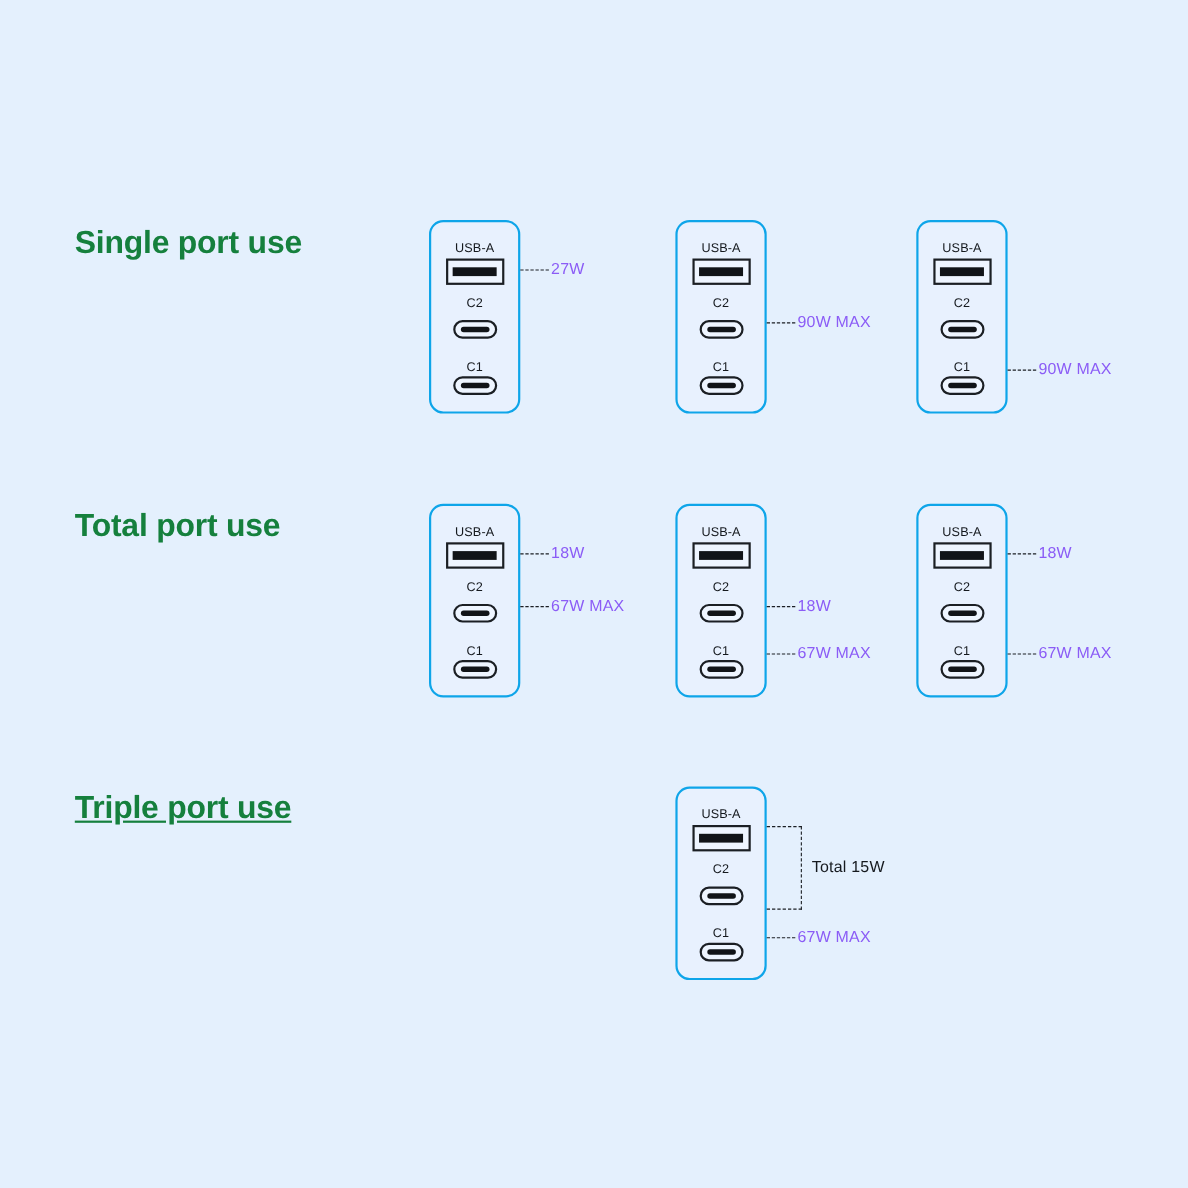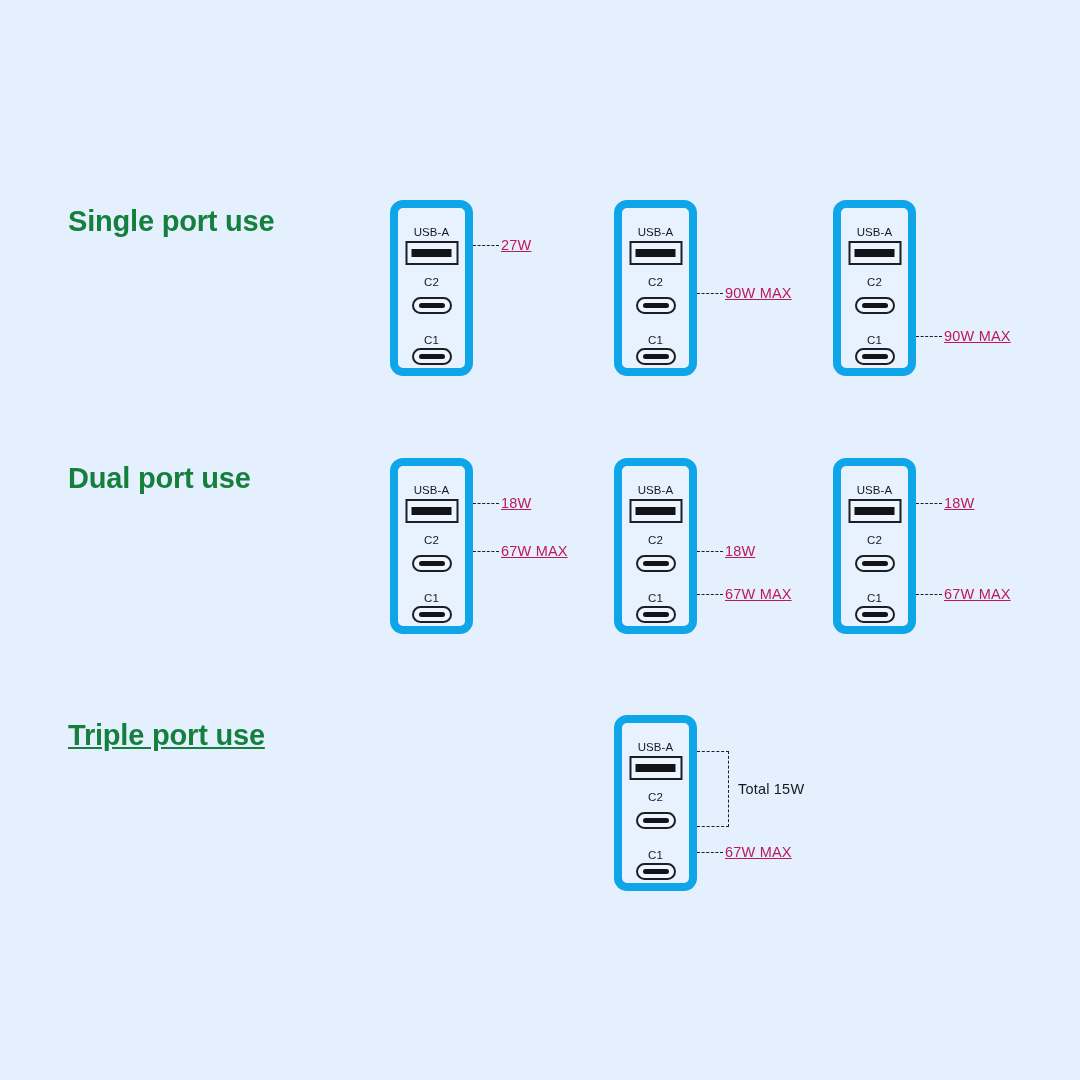--- a/index.html
+++ b/index.html
@@ -33,21 +33,21 @@
   }
   .row-1 .section-title { top: 205px; }
   .row-2 .section-title { top: 462px; }
   .row-3 .section-title { top: 719px; text-decoration: underline; }
 
   
   .charger {
     position: absolute;
     width: 83px;
     height: 176px;
-    border: 8px solid #0ea5e9;
+    border: 2px solid #0ea5e9;
     border-radius: 13px;
     background: #e8f1fe;
     box-sizing: border-box;
   }
 
   .port-label {
     position: absolute;
     left: 0;
     width: 100%;
     text-align: center;
@@ -116,24 +116,23 @@
     white-space: nowrap;
   }
   .callout .leader {
     width: 26px;
     height: 0;
     border-top: 1.6px dashed #1b1f24;
   }
   .callout .callout-text {
     font-size: 14.5px;
     font-weight: 500;
-    color: #be185d;
+    color: #8b5cf6;
     letter-spacing: 0.2px;
     margin-left: 2px;
-    text-decoration: underline;
   }
 
   
   .bracket-callout {
     position: absolute;
     display: flex;
     align-items: center;
     justify-content: center;
   }
   .bracket-callout .bracket {
@@ -211,21 +210,21 @@
           <div class="bar"></div>
         </div>
     </div>
     <div class="callout" style="left:916px; top:327px;">
       <span class="leader"></span>
       <span class="callout-text">90W MAX</span>
     </div>
   </div>
 
   <div class="row-2">
-    <div class="section-title">Dual port use</div>
+    <div class="section-title">Total port use</div>
 
     <div class="charger" style="left:390px; top:458px;">
       <div class="port-label slot-usba-label">USB-A</div>
       <div class="usba-port slot-usba-port">
           <div class="bar"></div>
         </div>
       <div class="port-label slot-c2-label">C2</div>
       <div class="usbc-port slot-c2-port">
           <div class="bar"></div>
         </div>

